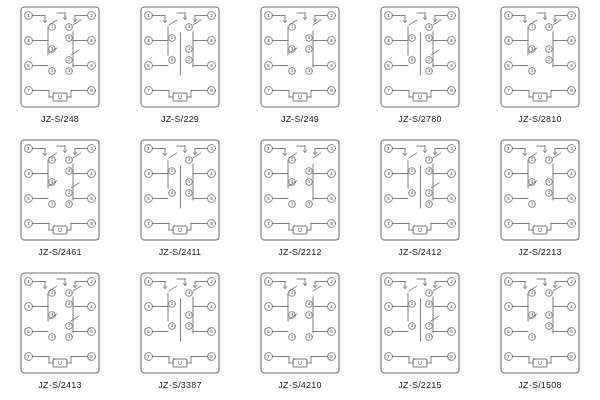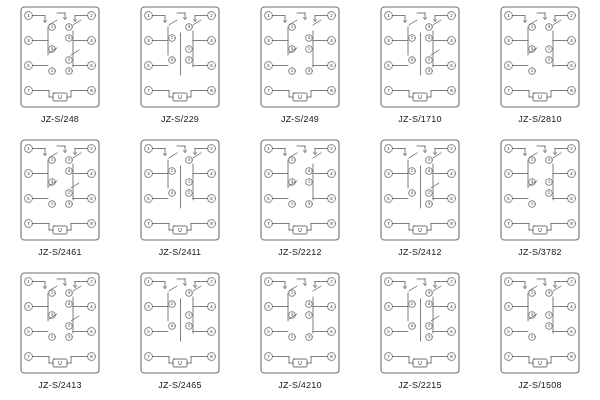--- a/index.html
+++ b/index.html
@@ -308,21 +308,21 @@
               <line x1="68.5" y1="85.5" x2="52" y2="85.5"></line>
               <line x1="30" y1="85.5" x2="30" y2="92"></line>
               <line x1="52" y1="85.5" x2="52" y2="92"></line>
               <line x1="30" y1="92" x2="34" y2="92"></line>
               <line x1="48" y1="92" x2="52" y2="92"></line>
               <rect x="34" y="88" width="14" height="8" rx="1" stroke-width="0.95"></rect>
               <text x="41" y="92.2" font-size="5" font-family="&quot;Liberation Sans&quot;, sans-serif" fill="#1a1a1a" stroke="none" text-anchor="middle" dominant-baseline="central">U</text>
             </g>
           </svg>
         </div>
-        <div class="caption">JZ-S/1710</div>
+        <div class="caption">JZ-S/2780</div>
       </div>
       <div class="cell">
         <div class="diagram">
           <svg width="82" height="104" viewBox="0 0 82 104">
             <g fill="none" stroke="#6f6f6f" stroke-width="0.9" stroke-linecap="round">
               <rect x="2" y="2" width="78" height="100" rx="3.5" stroke-width="1.1"></rect>
               <circle cx="9.5" cy="10.5" r="4" stroke-width="0.9"></circle>
               <text x="9.5" y="10.7" font-size="4.4" font-family="&quot;Liberation Sans&quot;, sans-serif" fill="#1a1a1a" stroke="none" text-anchor="middle" dominant-baseline="central">1</text>
               <circle cx="72.5" cy="10.5" r="4" stroke-width="0.9"></circle>
               <text x="72.5" y="10.7" font-size="4.4" font-family="&quot;Liberation Sans&quot;, sans-serif" fill="#1a1a1a" stroke="none" text-anchor="middle" dominant-baseline="central">2</text>
@@ -694,21 +694,21 @@
               <line x1="68.5" y1="85.5" x2="52" y2="85.5"></line>
               <line x1="30" y1="85.5" x2="30" y2="92"></line>
               <line x1="52" y1="85.5" x2="52" y2="92"></line>
               <line x1="30" y1="92" x2="34" y2="92"></line>
               <line x1="48" y1="92" x2="52" y2="92"></line>
               <rect x="34" y="88" width="14" height="8" rx="1" stroke-width="0.95"></rect>
               <text x="41" y="92.2" font-size="5" font-family="&quot;Liberation Sans&quot;, sans-serif" fill="#1a1a1a" stroke="none" text-anchor="middle" dominant-baseline="central">U</text>
             </g>
           </svg>
         </div>
-        <div class="caption">JZ-S/3782</div>
+        <div class="caption">JZ-S/2213</div>
       </div>
       <div class="cell">
         <div class="diagram">
           <svg width="82" height="104" viewBox="0 0 82 104">
             <g fill="none" stroke="#6f6f6f" stroke-width="0.9" stroke-linecap="round">
               <rect x="2" y="2" width="78" height="100" rx="3.5" stroke-width="1.1"></rect>
               <circle cx="9.5" cy="10.5" r="4" stroke-width="0.9"></circle>
               <text x="9.5" y="10.7" font-size="4.4" font-family="&quot;Liberation Sans&quot;, sans-serif" fill="#1a1a1a" stroke="none" text-anchor="middle" dominant-baseline="central">1</text>
               <circle cx="72.5" cy="10.5" r="4" stroke-width="0.9"></circle>
               <text x="72.5" y="10.7" font-size="4.4" font-family="&quot;Liberation Sans&quot;, sans-serif" fill="#1a1a1a" stroke="none" text-anchor="middle" dominant-baseline="central">2</text>
@@ -823,21 +823,21 @@
               <line x1="68.5" y1="85.5" x2="52" y2="85.5"></line>
               <line x1="30" y1="85.5" x2="30" y2="92"></line>
               <line x1="52" y1="85.5" x2="52" y2="92"></line>
               <line x1="30" y1="92" x2="34" y2="92"></line>
               <line x1="48" y1="92" x2="52" y2="92"></line>
               <rect x="34" y="88" width="14" height="8" rx="1" stroke-width="0.95"></rect>
               <text x="41" y="92.2" font-size="5" font-family="&quot;Liberation Sans&quot;, sans-serif" fill="#1a1a1a" stroke="none" text-anchor="middle" dominant-baseline="central">U</text>
             </g>
           </svg>
         </div>
-        <div class="caption">JZ-S/2465</div>
+        <div class="caption">JZ-S/3387</div>
       </div>
       <div class="cell">
         <div class="diagram">
           <svg width="82" height="104" viewBox="0 0 82 104">
             <g fill="none" stroke="#6f6f6f" stroke-width="0.9" stroke-linecap="round">
               <rect x="2" y="2" width="78" height="100" rx="3.5" stroke-width="1.1"></rect>
               <circle cx="9.5" cy="10.5" r="4" stroke-width="0.9"></circle>
               <text x="9.5" y="10.7" font-size="4.4" font-family="&quot;Liberation Sans&quot;, sans-serif" fill="#1a1a1a" stroke="none" text-anchor="middle" dominant-baseline="central">1</text>
               <circle cx="72.5" cy="10.5" r="4" stroke-width="0.9"></circle>
               <text x="72.5" y="10.7" font-size="4.4" font-family="&quot;Liberation Sans&quot;, sans-serif" fill="#1a1a1a" stroke="none" text-anchor="middle" dominant-baseline="central">2</text>

